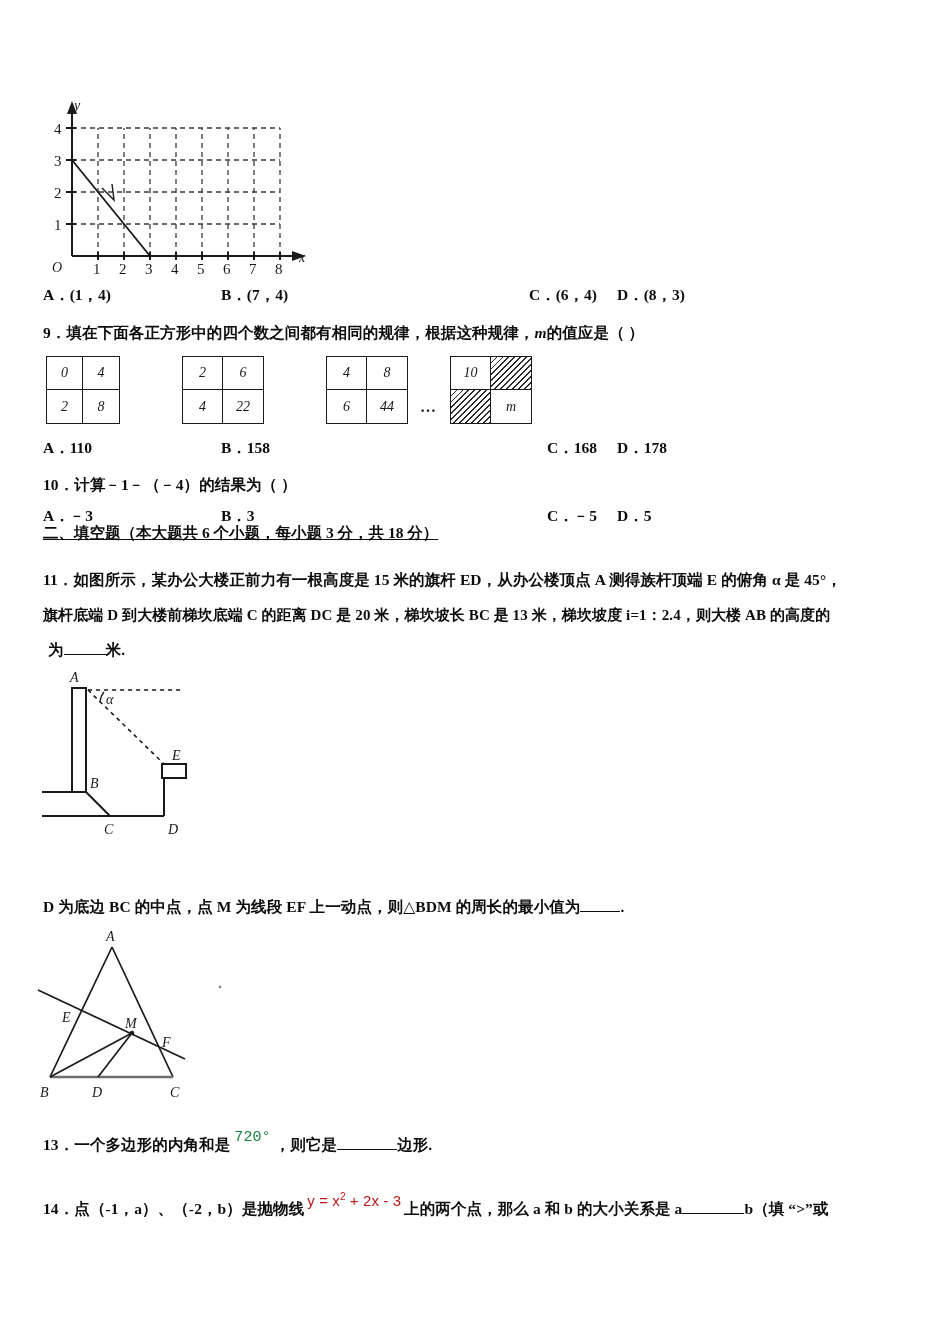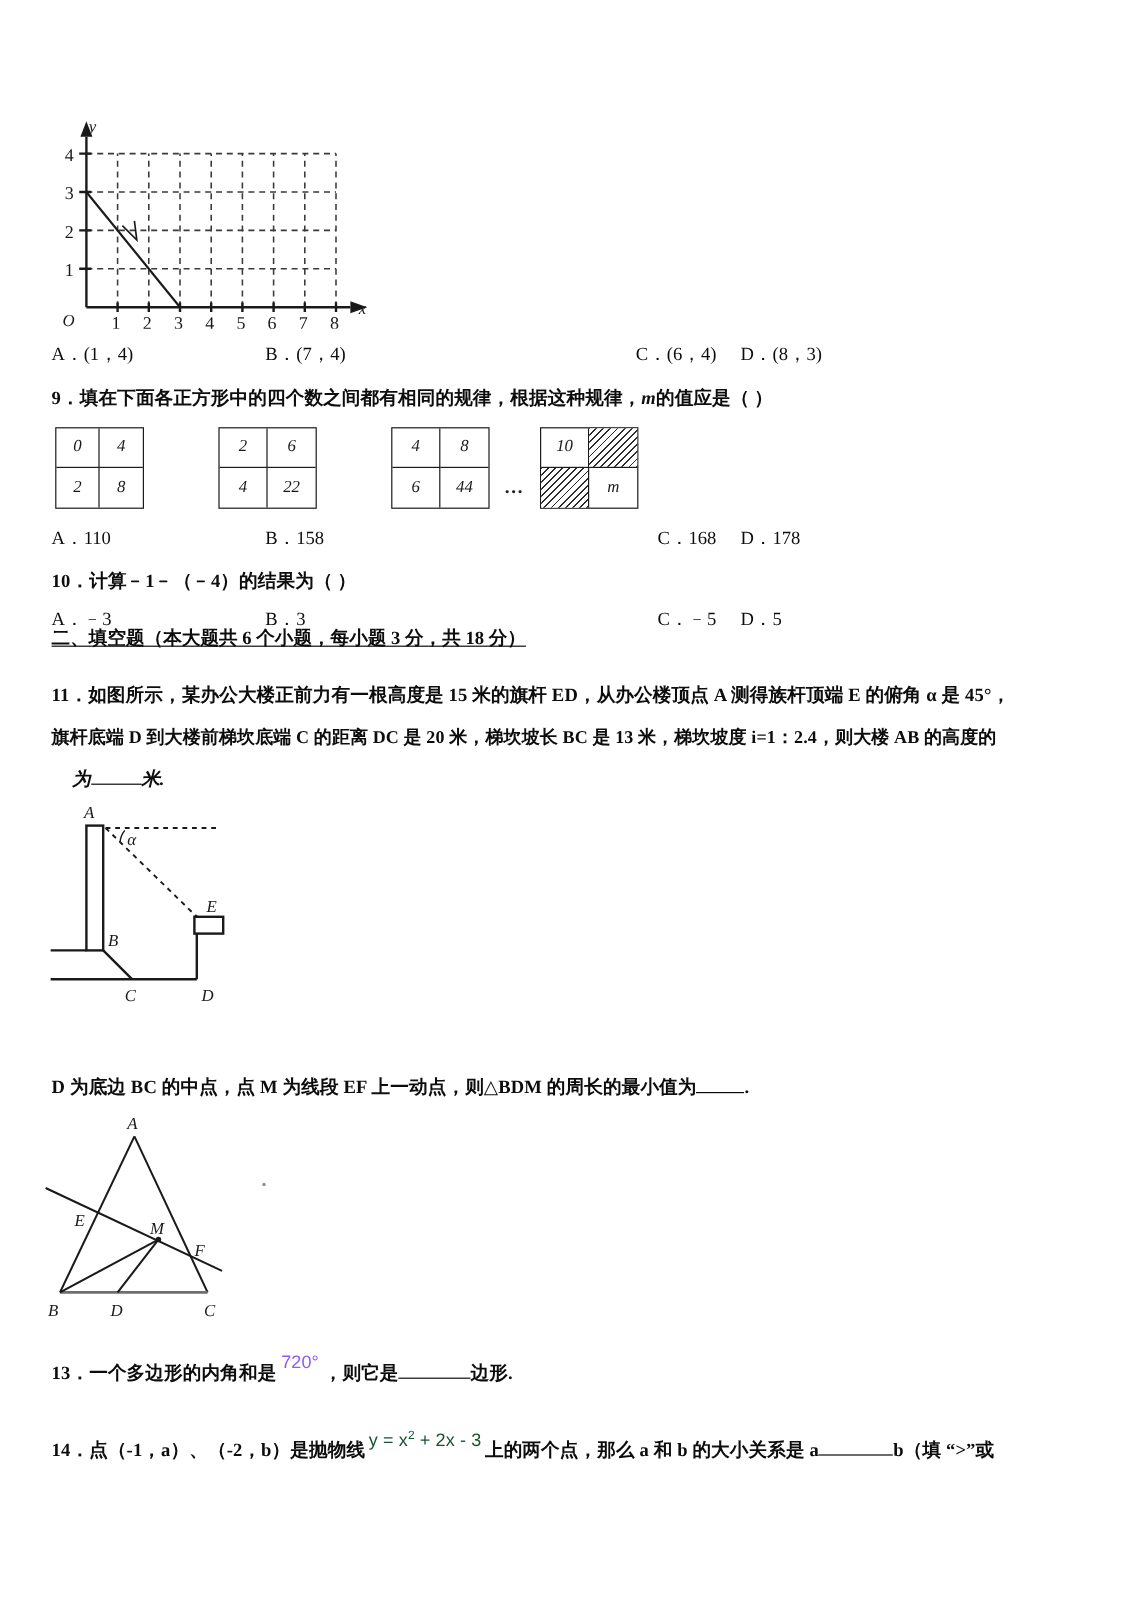--- a/index.html
+++ b/index.html
@@ -36,21 +36,21 @@
     font-family: "Liberation Serif", "DejaVu Serif", serif;
     font-weight: bold;
     font-size: 15.5px;
     color: #0d0d0d;
     line-height: 30px;
     white-space: nowrap;
   }
   .opts {
     display: flex;
     font-family: "Liberation Serif", "DejaVu Serif", serif;
-    font-weight: normal;
+    font-weight: bold;
     font-size: 15.5px;
     color: #0d0d0d;
   }
   .opts .opt { white-space: nowrap; }
   .opt-a { width: 178px; }
   .opt-b { width: 186px; }
   .opt-c { width: 190px; text-align: right; }
   .opt-d { width: 160px; margin-left: 20px; }
   .fillblank {
     display: inline-block;
@@ -288,21 +288,21 @@
       <span>D．</span><span>5</span>
     </div>
   </div>
 
   <div class="section-head" style="position:absolute; left:43px; top:518px;text-decoration:underline;">二、填空题（本大题共 6 个小题，每小题 3 分，共 18 分）</div>
 
   <div class="qtext" style="position:absolute; left:43px; top:563px;">
     <span>11．</span><span>如图所示，某办公大楼正前力有一根高度是 15 米的旗杆 ED，从办公楼顶点 A 测得族杆顶端 E 的俯角 α 是 45°，</span>
   </div>
   <div class="qtext" style="position:absolute; left:43px; top:598px; font-size:15px;">旗杆底端 D 到大楼前梯坎底端 C 的距离 DC 是 20 米，梯坎坡长 BC 是 13 米，梯坎坡度 i=1：2.4，则大楼 AB 的高度的</div>
-  <div class="qtext" style="position:absolute; left:60px; top:633px;font-style:italic;">
+  <div class="qtext" style="position:absolute; left:48px; top:633px;">
     <span>为</span><span class="fillblank" style="width:42px;"></span><span>米.</span>
   </div>
 
   <div class="fig-building">
     <svg width="230" height="175" viewBox="0 0 230 175">
 
       <rect x="30" y="20" width="14" height="104" fill="#ffffff" stroke="#1a1a1a" stroke-width="2"></rect>
 
       <line x1="0" y1="124" x2="30" y2="124" stroke="#1a1a1a" stroke-width="2"></line>
 
@@ -354,20 +354,20 @@
       <text class="lbl" x="32" y="97">E</text>
       <text class="lbl" x="95" y="103">M</text>
       <text class="lbl" x="132" y="122">F</text>
       <text class="lbl" x="10" y="172">B</text>
       <text class="lbl" x="62" y="172">D</text>
       <text class="lbl" x="140" y="172">C</text>
     </svg>
   </div>
 
   <div class="qtext" style="position:absolute; left:43px; top:1128px;">
-    <span>13．</span><span>一个多边形的内角和是</span><span class="mathimg" style="top:-9px; padding:0 4px; font-family:Liberation Sans, sans-serif; font-weight:normal; font-size:15px; color:#8b5cf6;">720°</span><span>，则它是</span><span class="fillblank" style="width:60px;"></span><span>边形.</span>
+    <span>13．</span><span>一个多边形的内角和是</span><span class="mathimg" style="top:-9px; padding:0 4px; font-family:Liberation Mono, monospace; font-weight:normal; font-size:15px; color:#15803d;">720°</span><span>，则它是</span><span class="fillblank" style="width:60px;"></span><span>边形.</span>
   </div>
 
   <div class="qtext" style="position:absolute; left:43px; top:1188px;">
-    <span>14．</span><span>点（-1，a）、（-2，b）是抛物线</span><span class="mathimg" style="top:-8px; padding:0 3px; font-family:'Liberation Sans', sans-serif; font-weight:normal; font-size:15px; color:#14532d;"><span>y = x</span><sup style="font-size:10px;">2</sup><span> + 2x - 3</span></span><span>上的两个点，那么 a 和 b 的大小关系是 a</span><span class="fillblank" style="width:62px;"></span><span>b（填 “&gt;”或</span>
+    <span>14．</span><span>点（-1，a）、（-2，b）是抛物线</span><span class="mathimg" style="top:-8px; padding:0 3px; font-family:'Liberation Sans', sans-serif; font-weight:normal; font-size:15px; color:#b91c1c;"><span>y = x</span><sup style="font-size:10px;">2</sup><span> + 2x - 3</span></span><span>上的两个点，那么 a 和 b 的大小关系是 a</span><span class="fillblank" style="width:62px;"></span><span>b（填 “&gt;”或</span>
   </div>
 
 </div>
 
 </body></html>

